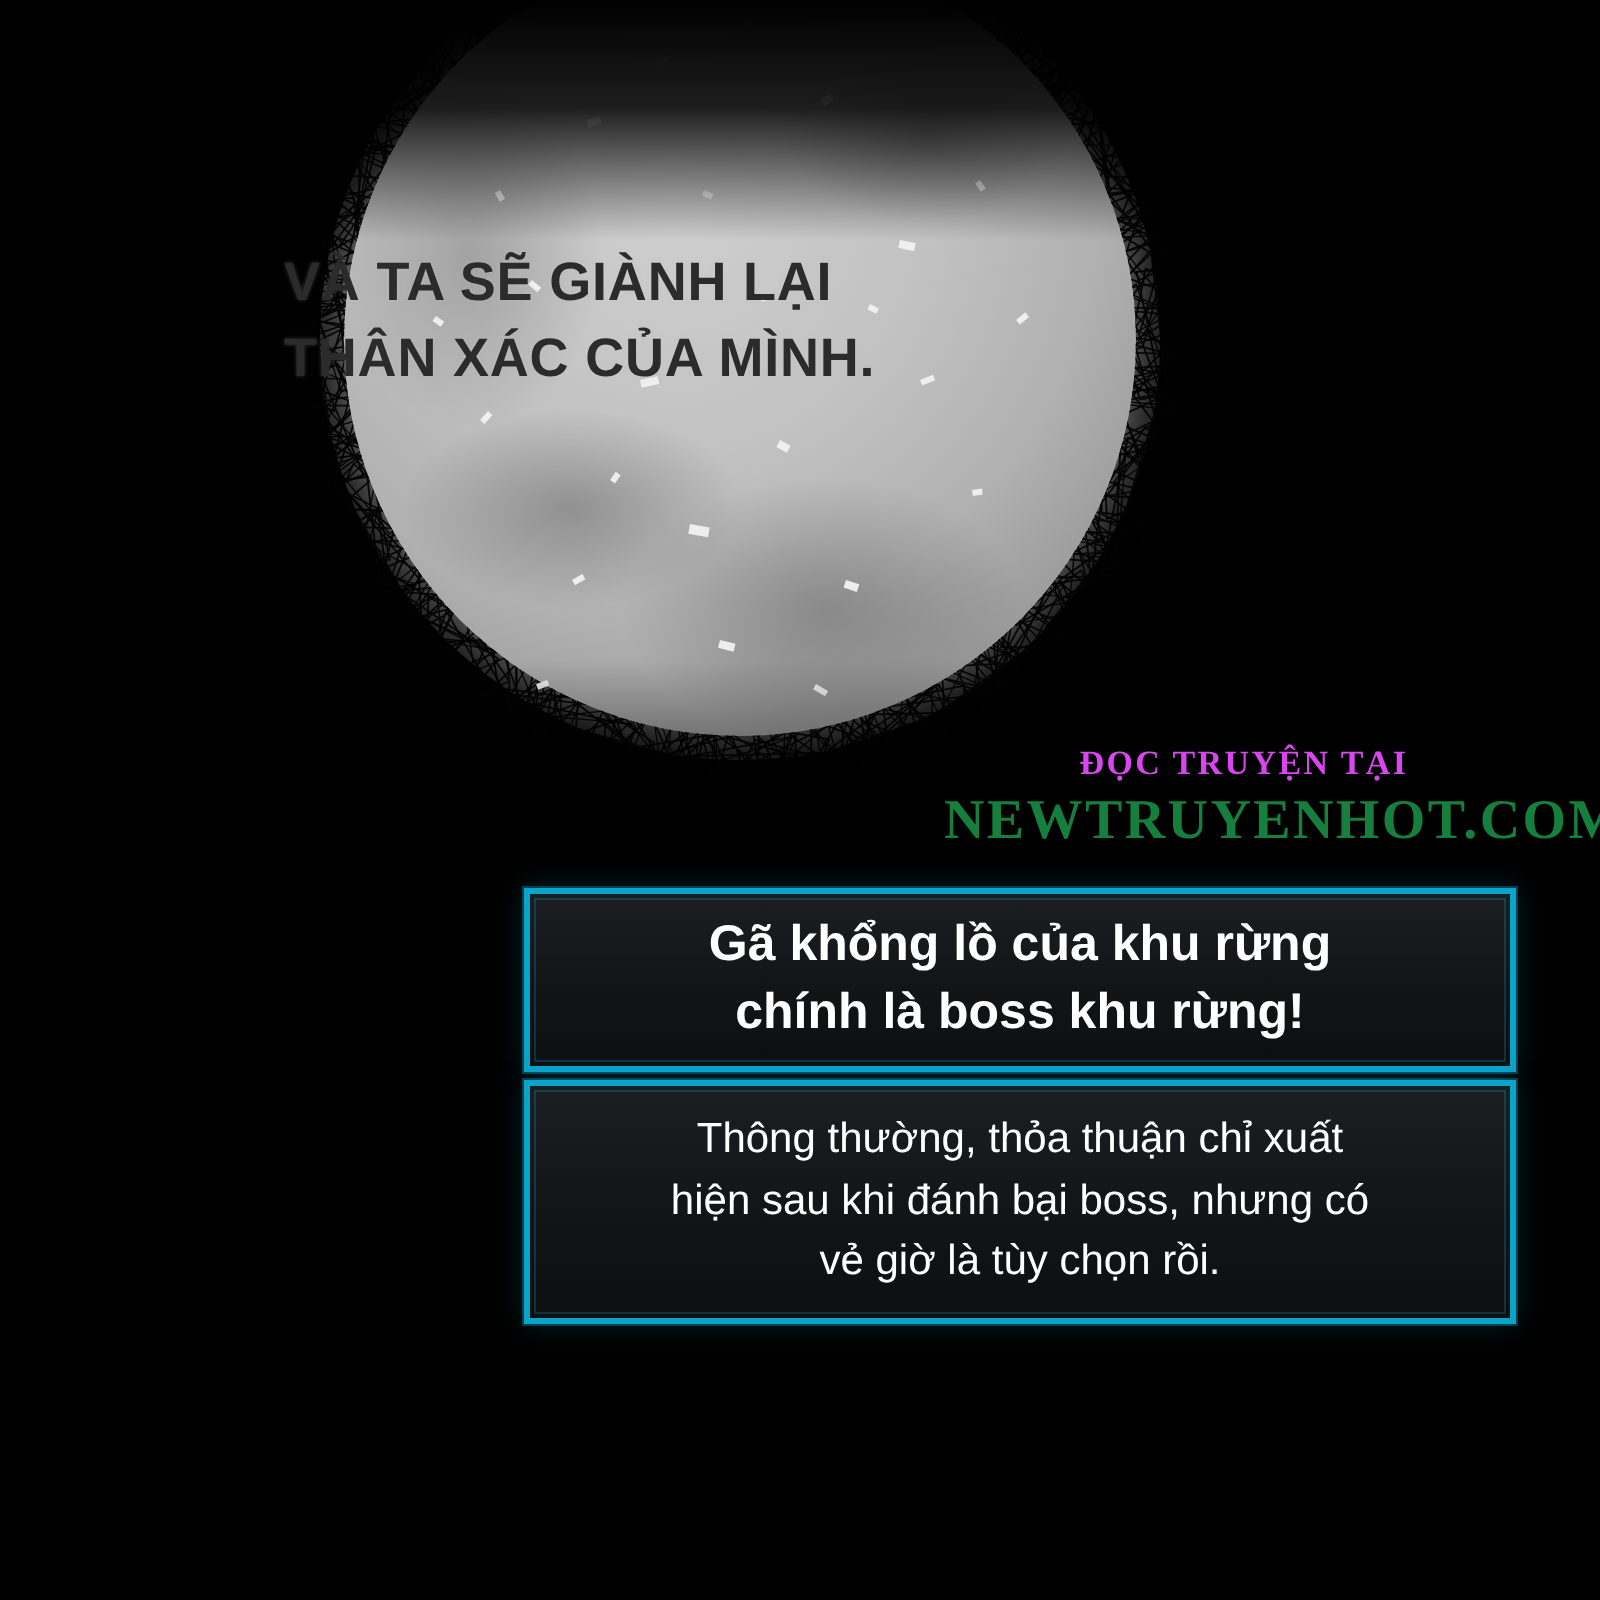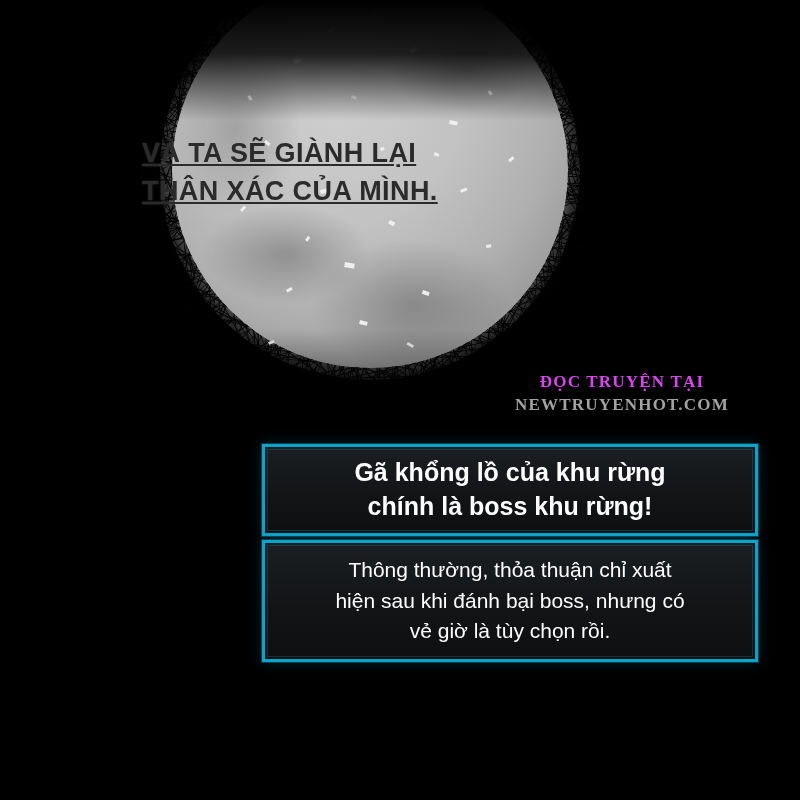--- a/index.html
+++ b/index.html
@@ -98,52 +98,51 @@
     width: 180px;
     height: 520px;
     background: linear-gradient(to left, #000 0%, rgba(0,0,0,0.5) 35%, rgba(0,0,0,0) 100%);
     pointer-events: none;
   }
 
   
   .narration {
     position: absolute;
     left: 142px;
-    top: 134px;
+    top: 122px;
     width: 420px;
     color: #2b2b2b;
     font-size: 27px;
     line-height: 1.42;
     letter-spacing: 0.4px;
     font-weight: 700;
     white-space: pre-line;
     text-shadow: 0 0 2px rgba(200,200,200,0.25);
-    text-decoration: underline;
   }
 
   
   .watermark {
     position: absolute;
     right: 28px;
     top: 372px;
     text-align: center;
     width: 300px;
     color: #2f6fb5;
     font-family: "Liberation Serif", serif;
     font-weight: 700;
     letter-spacing: 1.2px;
   }
   .watermark .wm-line1 {
     font-size: 17px;
     color: #d946ef;
     display: block;
   }
   .watermark .wm-line2 {
-    font-size: 17px;
-    color: #a3a3a3;
+    font-size: 28px;
+    color: #15803d;
     display: block;
     margin-top: 3px;
   }
 
   
   .box {
     position: absolute;
     box-sizing: border-box;
     border: 3px solid #0aa3c9;
     background: linear-gradient(to bottom, #1c1f22 0%, #121416 55%, #0d0f10 100%);

